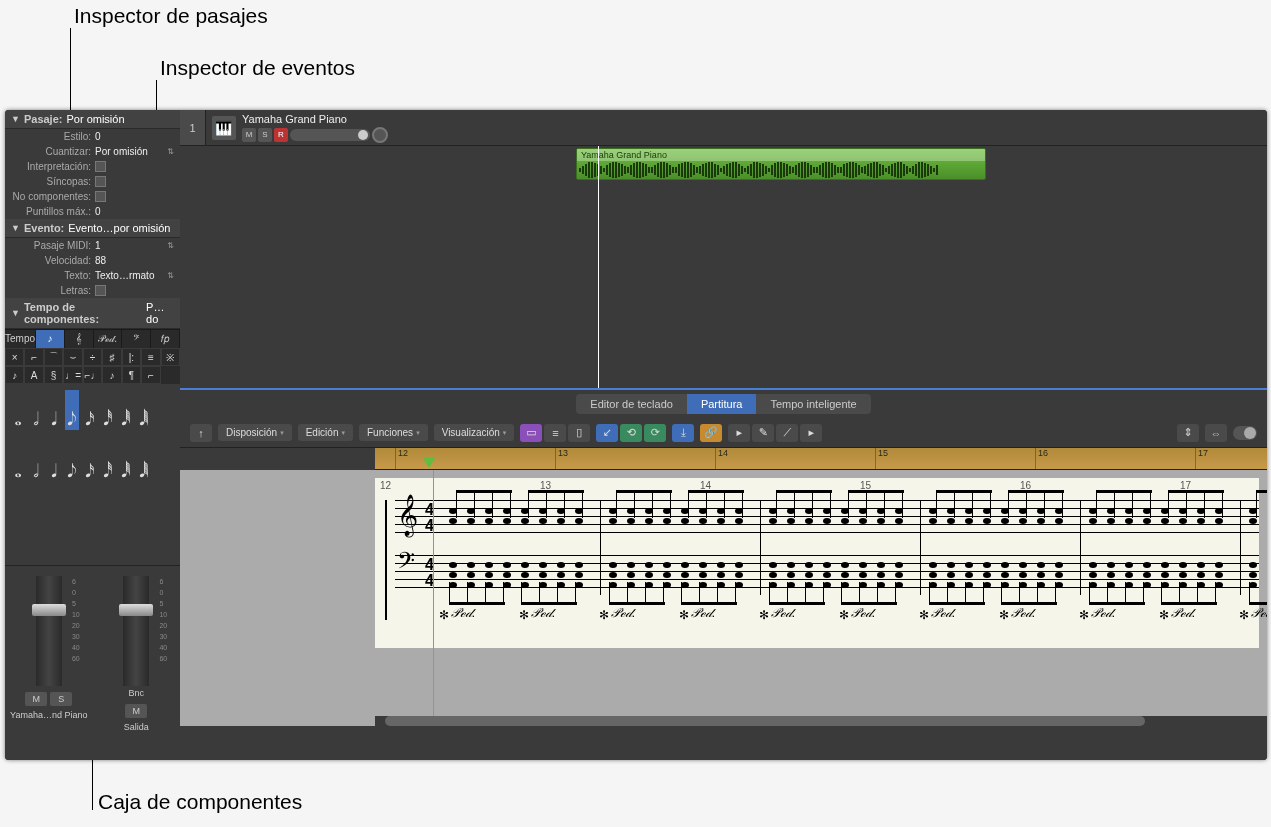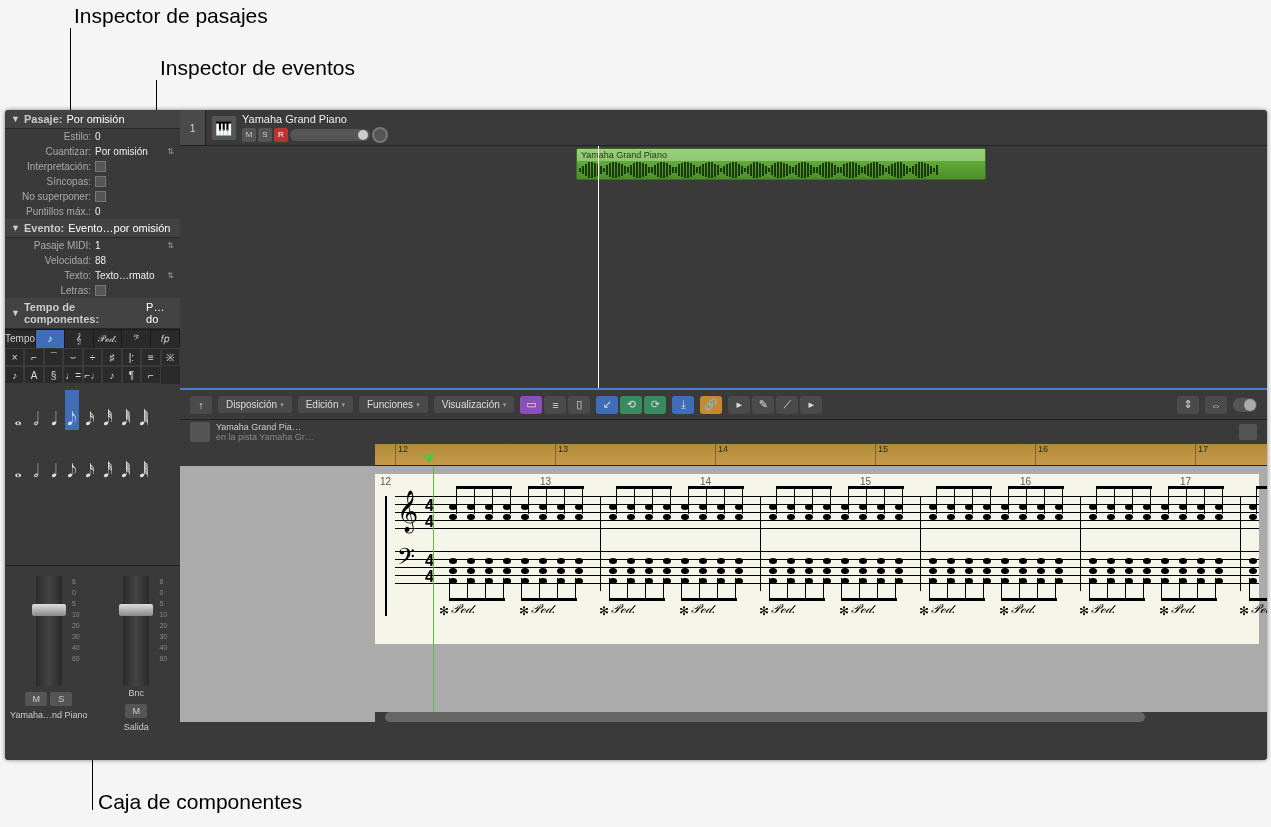--- a/index.html
+++ b/index.html
@@ -147,21 +147,21 @@
     </div>
     <div class="insp-row">
       <span class="k">Interpretación:</span>
       <span class="chk"></span>
     </div>
     <div class="insp-row">
       <span class="k">Síncopas:</span>
       <span class="chk"></span>
     </div>
     <div class="insp-row">
-      <span class="k">No superponer:</span>
+      <span class="k">No componentes:</span>
       <span class="chk"></span>
     </div>
     <div class="insp-row">
       <span class="k">Puntillos máx.:</span>
       <span class="v">0</span>
     </div>
 
     <div class="insp-section-hdr">
       <span class="chev">▼</span>
       <span class="label">Evento:</span>
@@ -428,20 +428,25 @@
             <div class="midi-bar" style="height: 7.81908px;"></div>
             <div class="midi-bar" style="height: 4.91244px;"></div>
             <div class="midi-bar" style="height: 9.49991px;"></div>
           </div>
       </div>
       <div class="playhead-top"></div>
       <div class="hscroll"></div>
     </div>
 
     <div class="editor-wrap">
+      <div class="editor-tabs" id="etabs">
+          <div class="etab">Editor de teclado</div>
+          <div class="etab active">Partitura</div>
+          <div class="etab">Tempo inteligente</div>
+        </div>
 
       <div class="editor-toolbar">
         <div class="tb-icon">↑</div>
         <div class="tb-btn">
             <span>Disposición</span>
             <span class="dd">▾</span>
           </div>
         <div class="tb-btn">
             <span>Edición</span>
             <span class="dd">▾</span>
@@ -471,28 +476,20 @@
           <div class="tb-icon">✎</div>
           <div class="tb-icon">⟋</div>
           <div class="tb-icon">▸</div>
         </div>
         <div class="tb-spacer"></div>
         <div class="tb-icon">⇕</div>
         <div class="tb-icon">⇔</div>
         <div class="toggle-knob"></div>
       </div>
 
-      <div class="score-hdr">
-        <div class="score-icon"></div>
-        <div class="score-info">
-          <span>Yamaha Grand Pia…</span>
-          <span style="color:#888;">en la pista Yamaha Gr…</span>
-        </div>
-        <div class="score-page-btn"></div>
-      </div>
 
       <div class="ruler" id="ruler">
         <div class="playhead-ruler" style="left:48px;"></div>
       <div class="ruler-tick" style="left: 20px;">12</div>
           <div class="ruler-tick" style="left: 180px;">13</div>
           <div class="ruler-tick" style="left: 340px;">14</div>
           <div class="ruler-tick" style="left: 500px;">15</div>
           <div class="ruler-tick" style="left: 660px;">16</div>
           <div class="ruler-tick" style="left: 820px;">17</div>
         </div>

